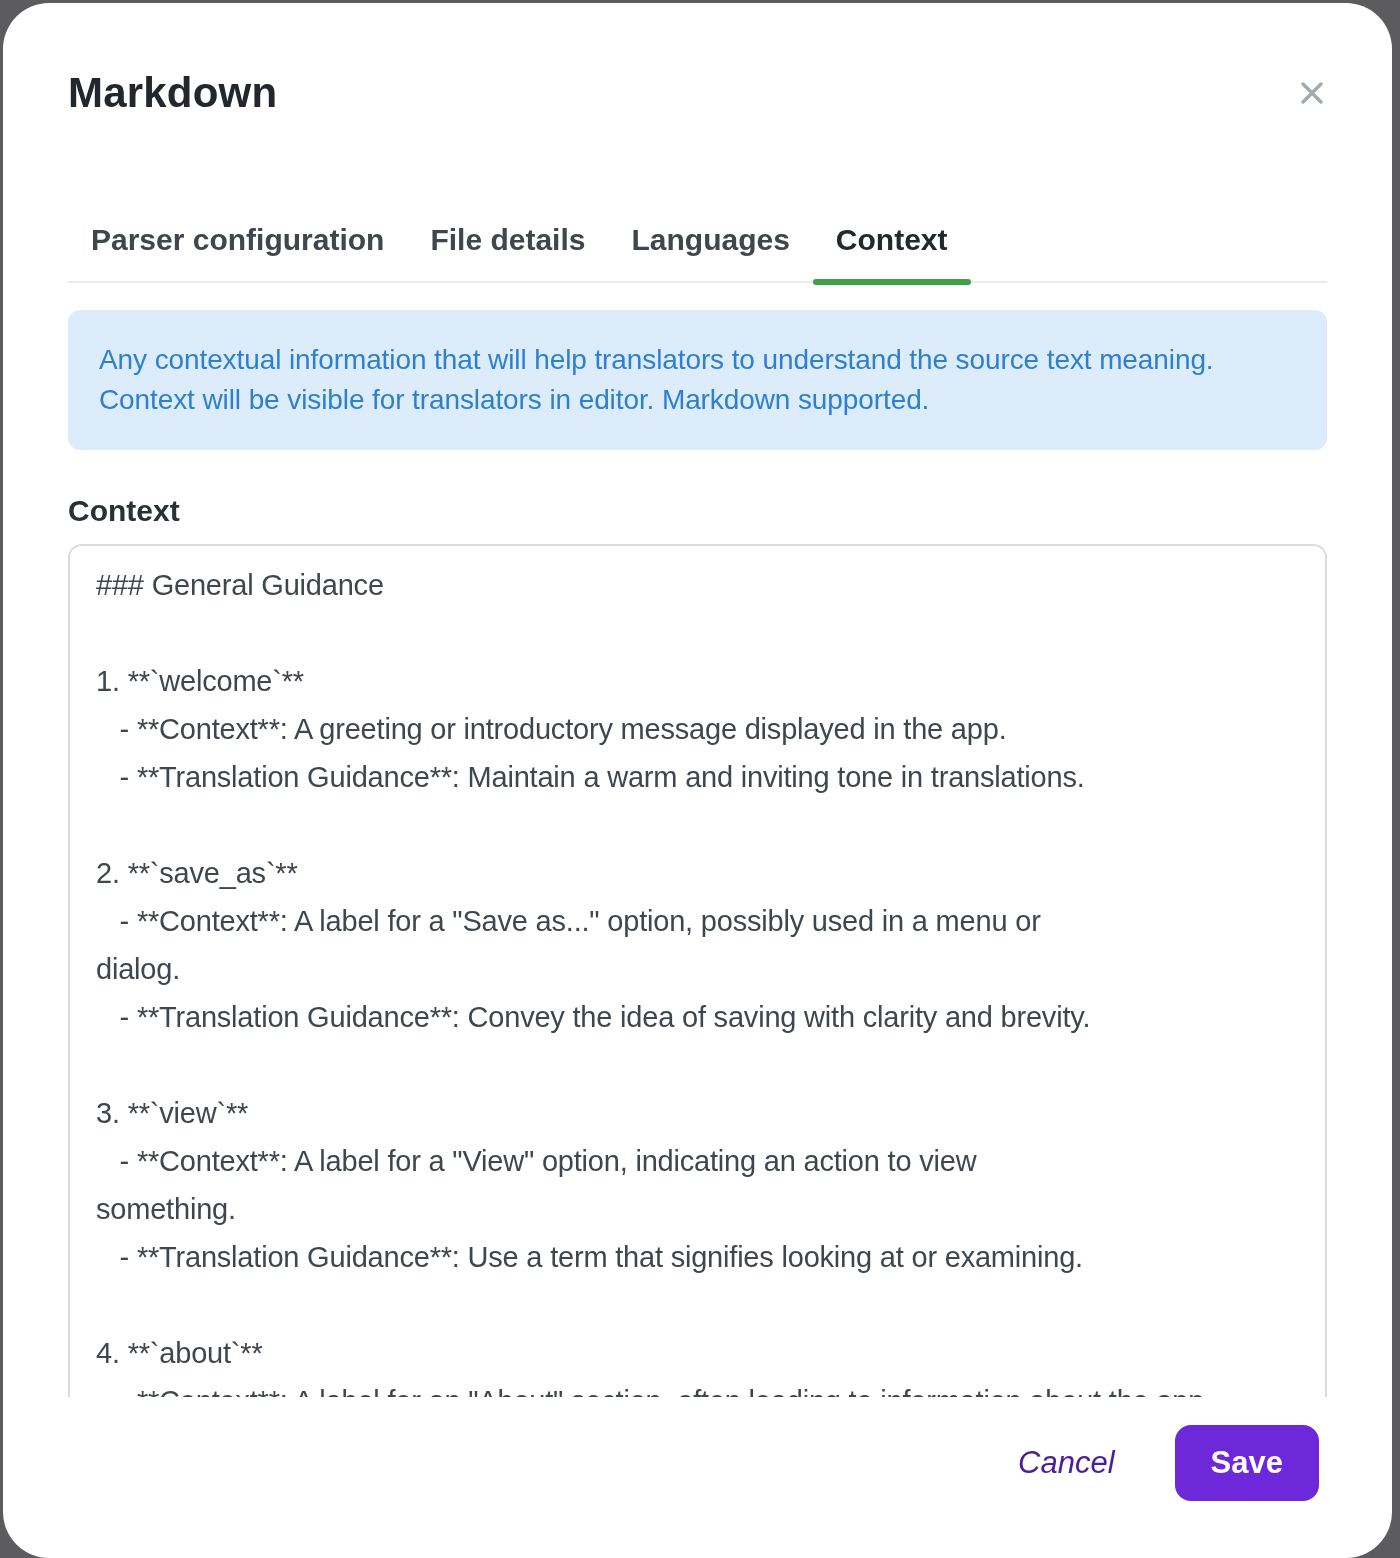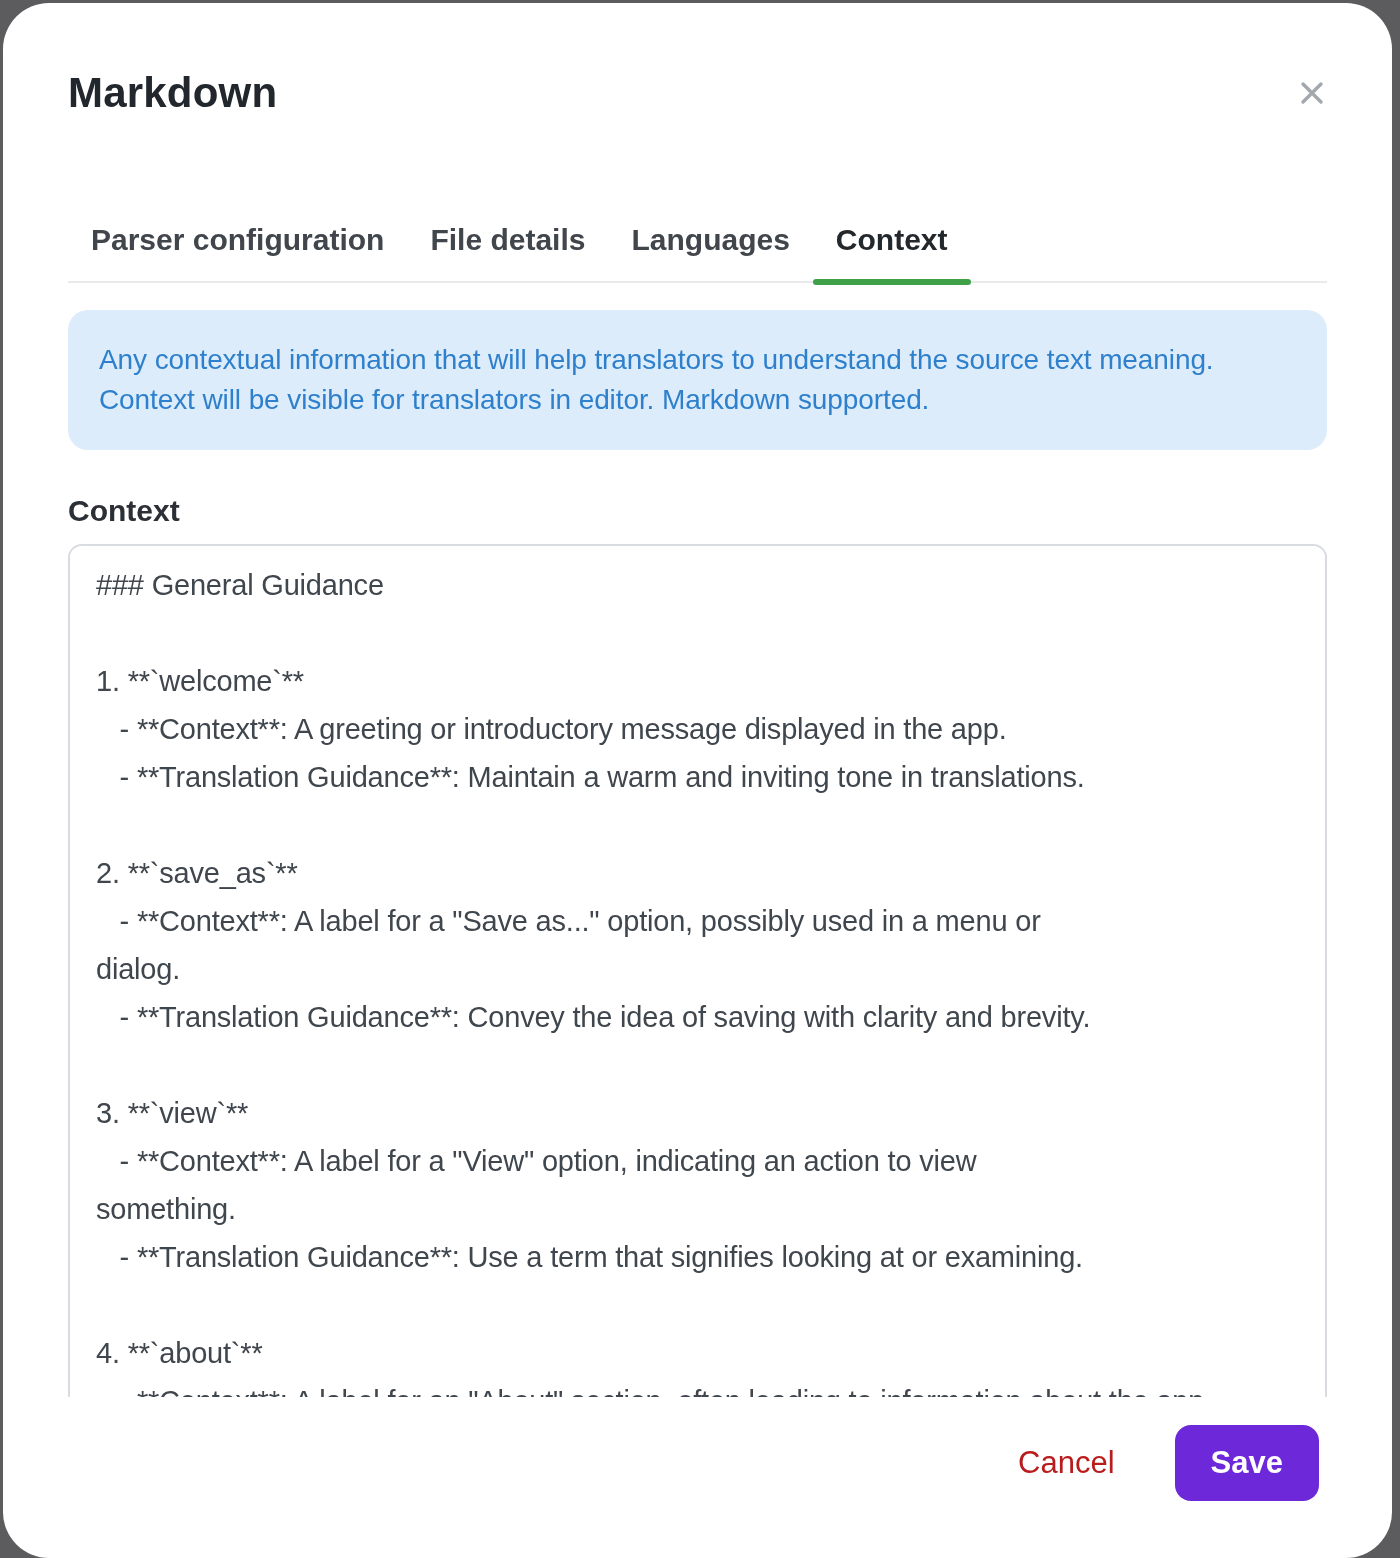--- a/index.html
+++ b/index.html
@@ -58,21 +58,21 @@
     position: absolute;
     left: 0; right: 0; bottom: -4px;
     height: 6px;
     background: #3fa047;
     border-radius: 3px;
   }
   
   .banner {
     margin-top: 27px;
     background: #dcecfb;
-    border-radius: 20px;
+    border-radius: 12px;
     padding: 30px 31px;
   }
   .banner p {
     margin: 0;
     font-size: 28px;
     line-height: 40px;
     color: #2e80cc;
     letter-spacing: -0.1px;
   }
   
@@ -113,23 +113,24 @@
     gap: 52px;
     padding: 28px 8px 0 0;
   }
   .btn-cancel {
     height: 76px;
     display: flex; align-items: center;
     background: none; border: none;
     font-family: "Liberation Sans", sans-serif;
     font-size: 31px;
     font-weight: 500;
-    color: #b91c1c;
+    color: #4c1d95;
     cursor: pointer;
     padding: 0 8px;
+    font-style: italic;
   }
   .btn-save {
     height: 76px;
     min-width: 132px;
     padding: 0 36px;
     background: #6d28d9;
     border: none;
     border-radius: 16px;
     font-family: "Liberation Sans", sans-serif;
     font-size: 31px;

